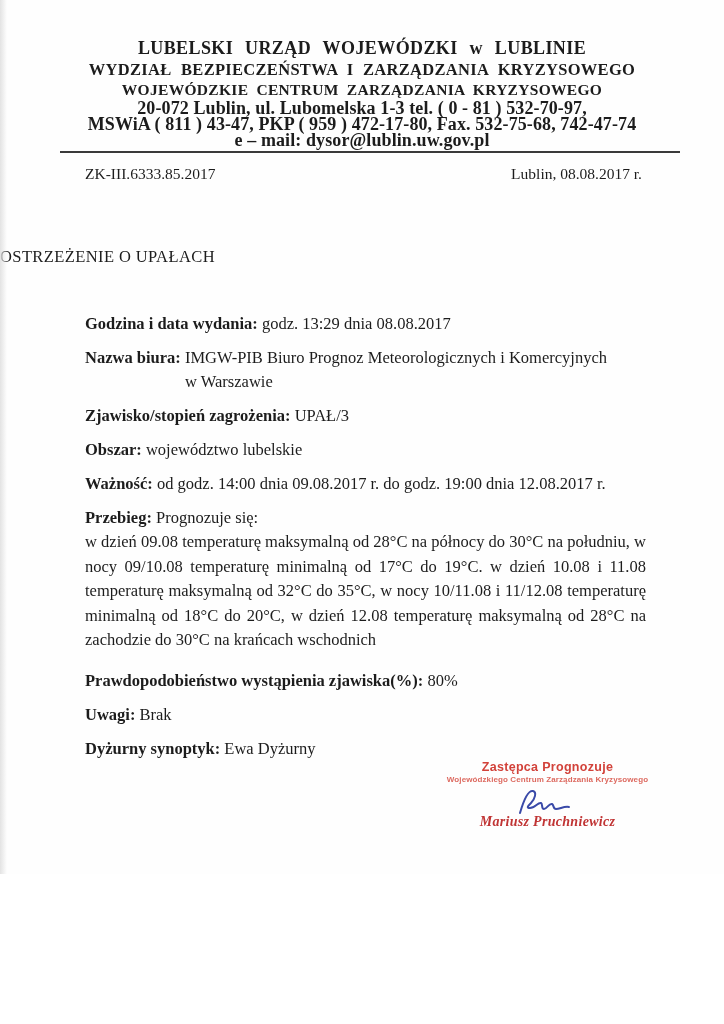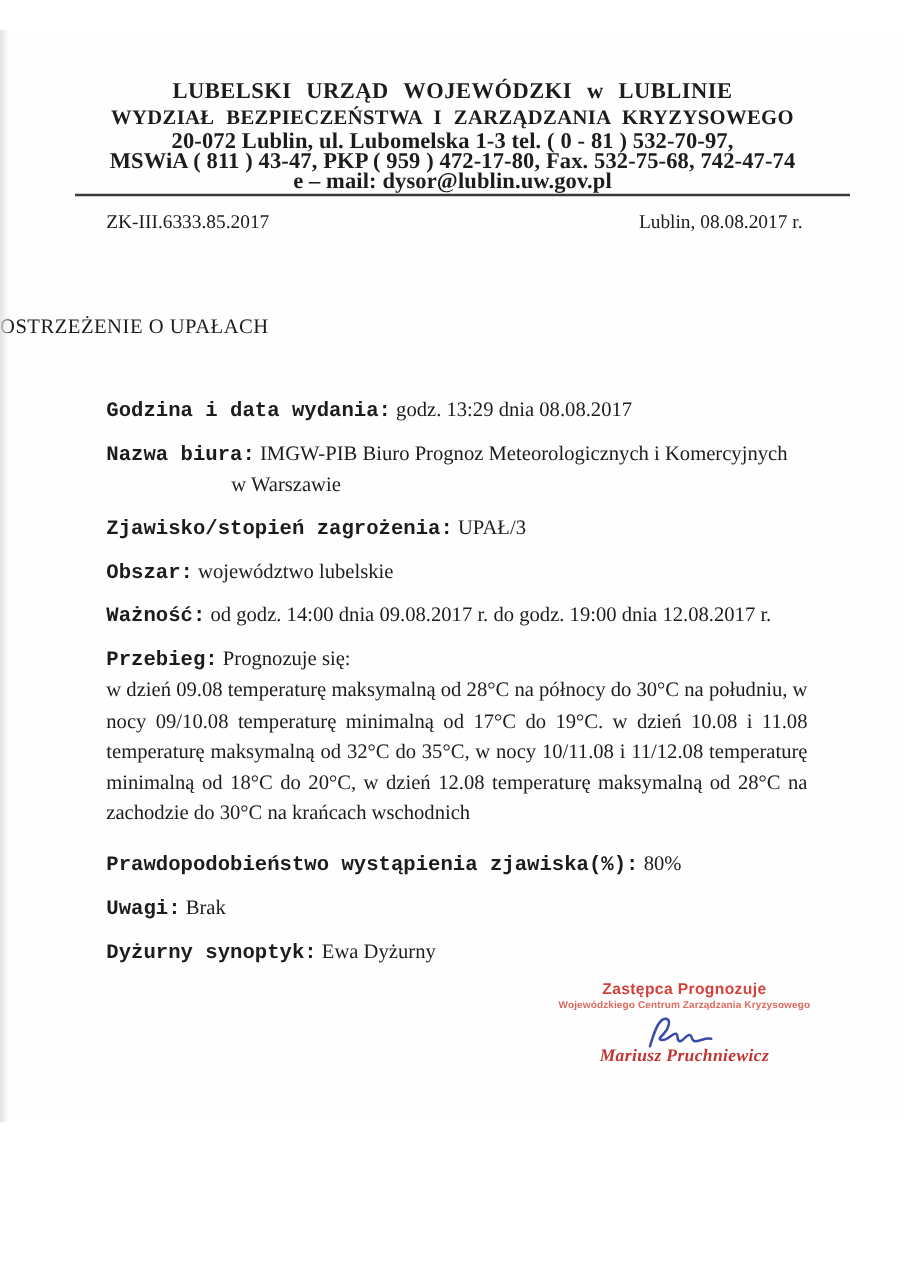--- a/index.html
+++ b/index.html
@@ -8,21 +8,20 @@
     background: #ffffff;
   }
   .page {
     position: relative;
     width: 724px;
     height: 874px;
     background: #fefefe;
     font-family: "Liberation Serif", serif;
     color: #1c1c1c;
     overflow: hidden;
-    margin-top: 24px;
   }
   
   .page::before {
     content: "";
     position: absolute;
     left: 0; top: 0; bottom: 0;
     width: 7px;
     background: linear-gradient(to right, #e3e3e3, rgba(255,255,255,0));
     pointer-events: none;
   }
@@ -87,21 +86,20 @@
   .fields {
     margin: 47px 78px 0 85px;
     font-size: 16.5px;
     line-height: 20px;
   }
   .field {
     margin-bottom: 14px;
   }
   .field .lbl {
     font-weight: bold;
-    font-family: Liberation Mono, monospace;
   }
   .field .val {
     font-weight: normal;
   }
   .indent2 {
     padding-left: 100px;
     margin-top: 4px;
   }
   .course-par {
     text-align: justify;
@@ -147,20 +145,21 @@
   }
 </style>
 </head>
 <body>
 
 <div class="page">
 
   <div class="letterhead">
     <div class="lh-line1">LUBELSKI URZĄD WOJEWÓDZKI w LUBLINIE</div>
     <div class="lh-line2">WYDZIAŁ BEZPIECZEŃSTWA I ZARZĄDZANIA KRYZYSOWEGO</div>
+    <div class="lh-line3">WOJEWÓDZKIE CENTRUM ZARZĄDZANIA KRYZYSOWEGO</div>
     <div class="lh-small">20-072 Lublin, ul. Lubomelska 1-3   tel. ( 0 - 81 ) 532-70-97,</div>
     <div class="lh-small">MSWiA ( 811 ) 43-47,  PKP ( 959 ) 472-17-80,   Fax.  532-75-68, 742-47-74</div>
     <div class="lh-small">e – mail: dysor@lublin.uw.gov.pl</div>
     <hr class="lh-rule">
   </div>
 
   <div class="ref-row">
     <span>ZK-III.6333.85.2017</span>
     <span>Lublin, 08.08.2017 r.</span>
   </div>

